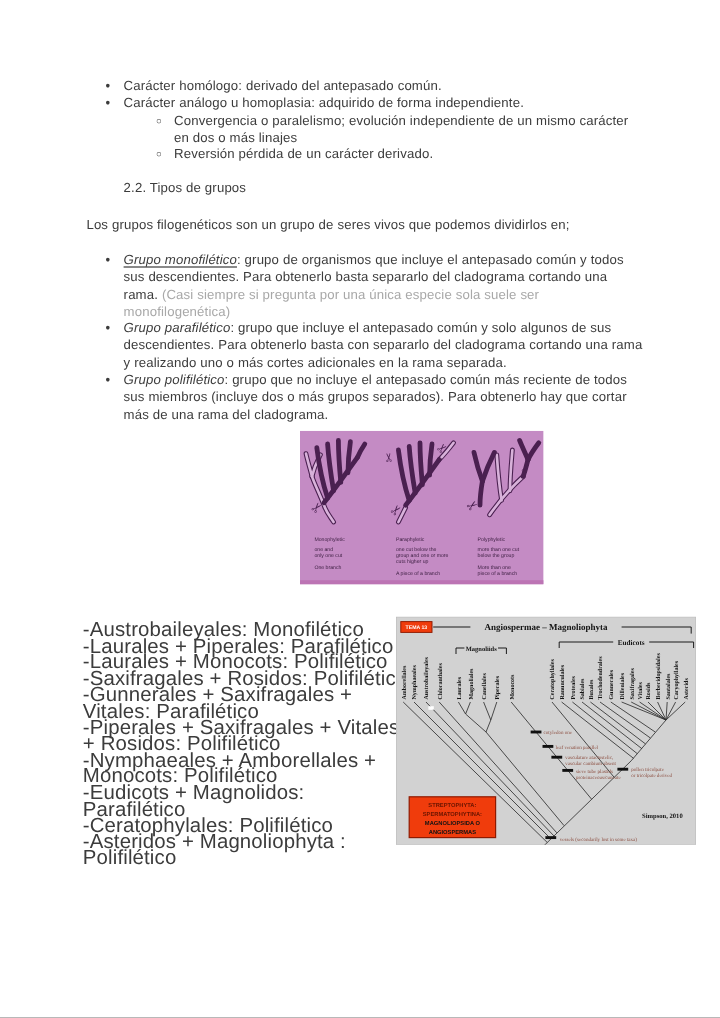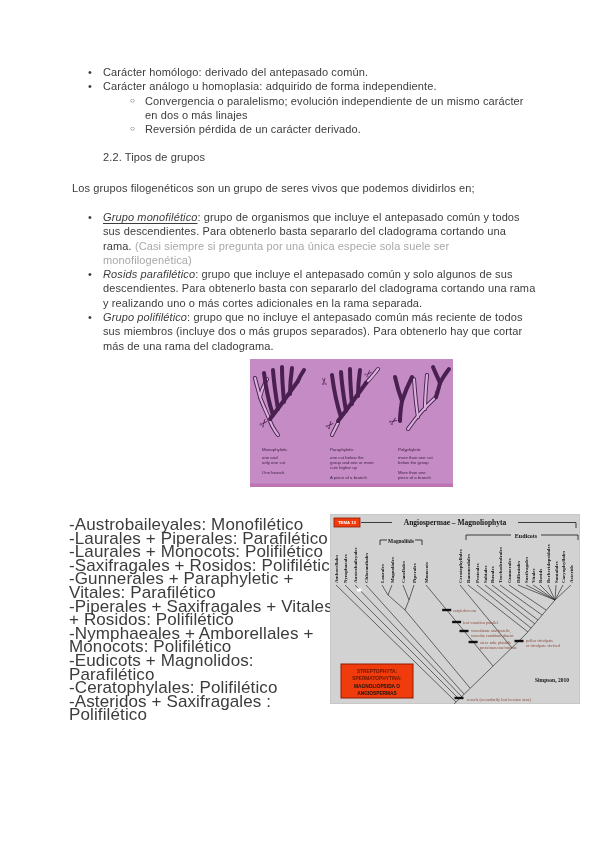--- a/index.html
+++ b/index.html
@@ -53,21 +53,21 @@
 
   <div class="abs body-text" style="left:72px;top:181px;width:470px;">Los grupos filogenéticos son un grupo de seres vivos que podemos dividirlos en;</div>
 
   <div class="abs body-text" style="left:88px;top:210px;width:448px;">
     <div class="li">
       <span class="mk">•</span>
       <span style="flex:1"><span class="term u">Grupo monofilético</span><span>: grupo de organismos que incluye el antepasado común y todos sus descendientes. Para obtenerlo basta separarlo del cladograma cortando una rama. </span><span class="gray">(Casi siempre si pregunta por una única especie sola suele ser monofilogenética)</span></span>
     </div>
     <div class="li">
       <span class="mk">•</span>
-      <span style="flex:1"><span class="term">Rosids parafilético</span><span>: grupo que incluye el antepasado común y solo algunos de sus descendientes. Para obtenerlo basta con separarlo del cladograma cortando una rama y realizando uno o más cortes adicionales en la rama separada.</span></span>
+      <span style="flex:1"><span class="term">Grupo parafilético</span><span>: grupo que incluye el antepasado común y solo algunos de sus descendientes. Para obtenerlo basta con separarlo del cladograma cortando una rama y realizando uno o más cortes adicionales en la rama separada.</span></span>
     </div>
     <div class="li">
       <span class="mk">•</span>
       <span style="flex:1"><span class="term">Grupo polifilético</span><span>: grupo que no incluye el antepasado común más reciente de todos sus miembros (incluye dos o más grupos separados). Para obtenerlo hay que cortar más de una rama del cladograma.</span></span>
     </div>
   </div>
 
   <div class="abs" style="left:250px;top:359px;width:203px;height:128px;">
     <svg width="203" height="128" viewBox="0 0 203 128">
       <rect x="0" y="0" width="203" height="128" fill="#c48bc4"></rect>
@@ -158,26 +158,26 @@
           <text class="fig-text" x="148" y="120.10000000000001">piece of a branch</text>
         </g>
     </svg>
   </div>
 
   <div class="abs xlist" style="left:69px;top:518px;width:272px;" id="exercise-list">
       <div>-Austrobaileyales: Monofilético</div>
       <div>-Laurales + Piperales: Parafilético</div>
       <div>-Laurales + Monocots: Polifilético</div>
       <div>-Saxifragales + Rosidos: Polifilético</div>
-      <div>-Gunnerales + Paraphyletic + Vitales: Parafilético</div>
+      <div>-Gunnerales + Saxifragales + Vitales: Parafilético</div>
       <div>-Piperales + Saxifragales + Vitales + Rosidos: Polifilético</div>
       <div>-Nymphaeales + Amborellales + Monocots: Polifilético</div>
       <div>-Eudicots + Magnolidos: Parafilético</div>
       <div>-Ceratophylales: Polifilético</div>
-      <div>-Asteridos + Saxifragales : Polifilético</div>
+      <div>-Asteridos + Magnoliophyta : Polifilético</div>
     </div>
 
   <div class="abs" style="left:330px;top:514px;width:250px;height:190px;border-radius:32px;">
     <svg width="250" height="190" viewBox="0 0 250 190">
       <rect x="0" y="0" width="250" height="190" fill="#d2d2d2" stroke="#bdbdbd" stroke-width="1"></rect>
 
       <g stroke="#141414" stroke-width="0.8">
         <path d="M31,8.5 H62" fill="none"></path>
         <path d="M188,8.5 H246 M246,8.5 V14" fill="none"></path>
       </g>

